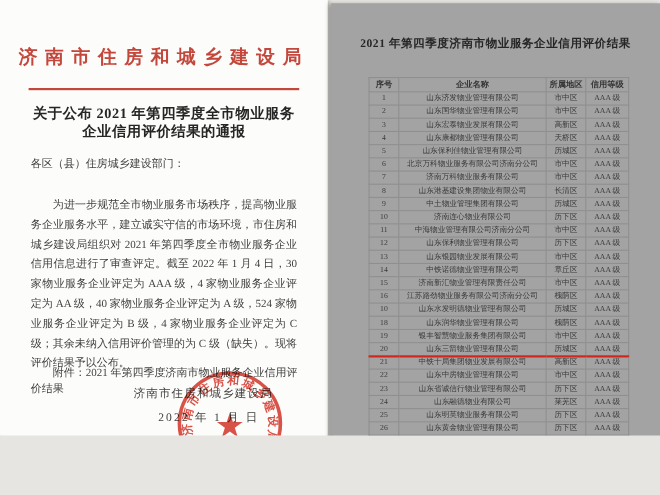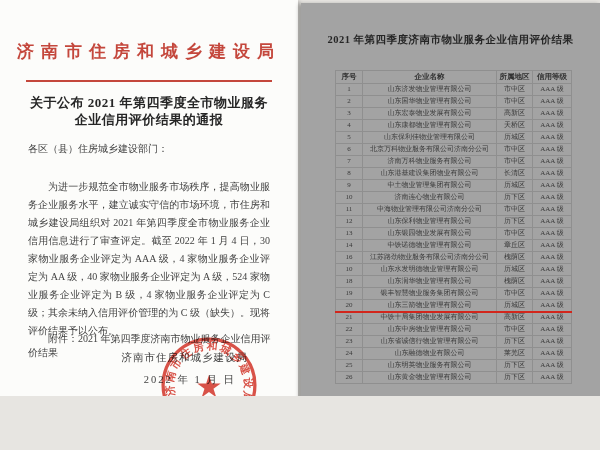--- a/index.html
+++ b/index.html
@@ -258,20 +258,26 @@
             <td>市中区</td>
             <td>AAA 级</td>
           </tr>
           <tr>
             <td>14</td>
             <td>中铁诺德物业管理有限公司</td>
             <td>章丘区</td>
             <td>AAA 级</td>
           </tr>
           <tr>
+            <td>15</td>
+            <td>济南新汇物业管理有限责任公司</td>
+            <td>市中区</td>
+            <td>AAA 级</td>
+          </tr>
+          <tr>
             <td>16</td>
             <td>江苏路劲物业服务有限公司济南分公司</td>
             <td>槐荫区</td>
             <td>AAA 级</td>
           </tr>
           <tr>
             <td>10</td>
             <td>山东水发明德物业管理有限公司</td>
             <td>历城区</td>
             <td>AAA 级</td>

